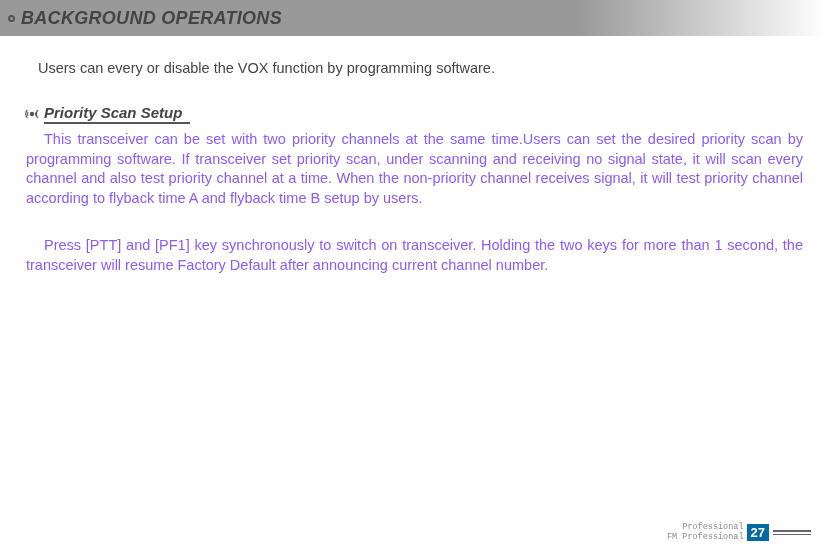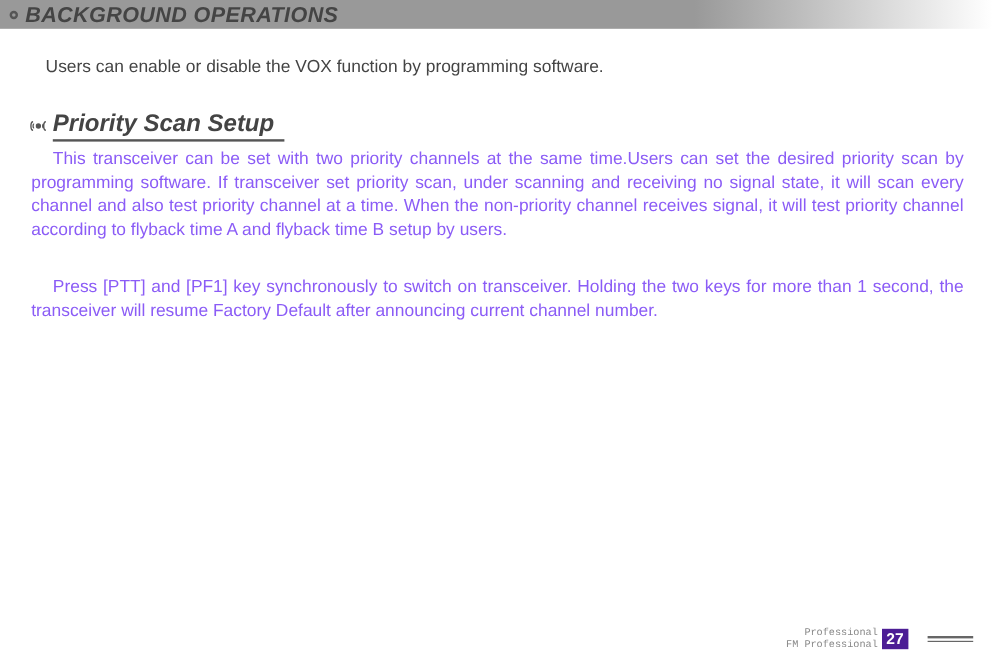--- a/index.html
+++ b/index.html
@@ -11,21 +11,21 @@
       width: 827px;
       height: 556px;
       font-family: Arial, sans-serif;
       background: #fff;
       position: relative;
     }
     .header-bar {
       display: flex;
       align-items: center;
       padding-left: 8px;
-      height: 24px;
+      height: 36px;
       background: linear-gradient(to right, #999 0%, #999 70%, #fff 100%);
       position: relative;
     }
     .header-bullet {
       width: 7px;
       height: 7px;
       border: 2px solid #555;
       border-radius: 50%;
       margin-right: 6px;
     }
@@ -64,21 +64,21 @@
       margin-right: 4px;
       display: flex;
       align-items: center;
       justify-content: center;
     }
     .section-icon-svg {
       width: 18px;
       height: 18px;
     }
     .section-title {
-      font-size: 20px;
+      font-size: 15px;
       font-weight: bold;
       font-style: italic;
       color: #444;
       border-bottom: 2px solid #555;
       padding-bottom: 1px;
       padding-right: 8px;
     }
     .section-body {
       font-size: 14.5px;
       color: #8b5cf6;
@@ -101,26 +101,26 @@
     }
     .footer-text {
       font-family: 'Courier New', monospace;
       font-size: 8.5px;
       color: #888;
       text-align: right;
       line-height: 1.1;
       margin-right: 3px;
     }
     .footer-page {
-      background: #4c1d95;
+      background: #0369a1;
       color: #fff;
       font-size: 13px;
       font-weight: bold;
       padding: 1px 4px;
-      margin-right: 16px;
+      margin-right: 4px;
     }
     .footer-lines {
       display: flex;
       flex-direction: column;
       gap: 2px;
     }
     .footer-line {
       width: 38px;
       height: 1.5px;
       background: #666;
@@ -128,21 +128,21 @@
   </style>
 </head>
 <body>
 
 <div class="header-bar">
   <div class="header-bullet"></div>
   <div class="header-title">BACKGROUND OPERATIONS</div>
 </div>
 
 <div class="content">
-  <div class="intro-line2">Users can enable or disable the VOX function by programming software.</div>
+  <div class="intro-line2">Users can every or disable the VOX function by programming software.</div>
 
   <div class="section">
     <div class="section-header">
       <div class="section-icon">
         <svg class="section-icon-svg" viewBox="0 0 18 18">
           <path d="M 2 9 Q 2 5 4 5 M 4 9 Q 4 7 5 7 M 13 9 Q 13 7 14 7 M 14 9 Q 14 5 16 5" stroke="#555" stroke-width="1.3" fill="none"></path>
           <path d="M 2 9 Q 2 13 4 13 M 4 9 Q 4 11 5 11 M 13 9 Q 13 11 14 11 M 14 9 Q 14 13 16 13" stroke="#555" stroke-width="1.3" fill="none"></path>
           <circle cx="9" cy="9" r="2.5" fill="#555"></circle>
         </svg>
       </div>

